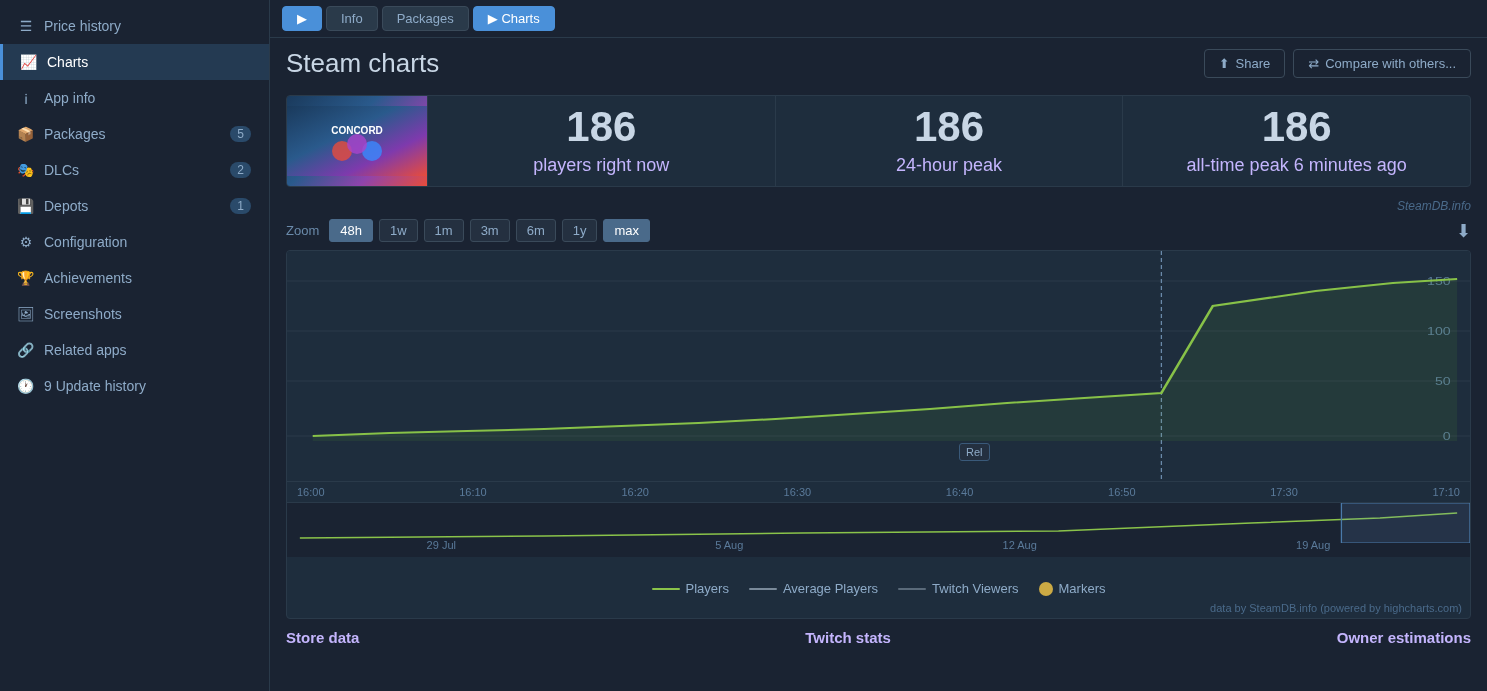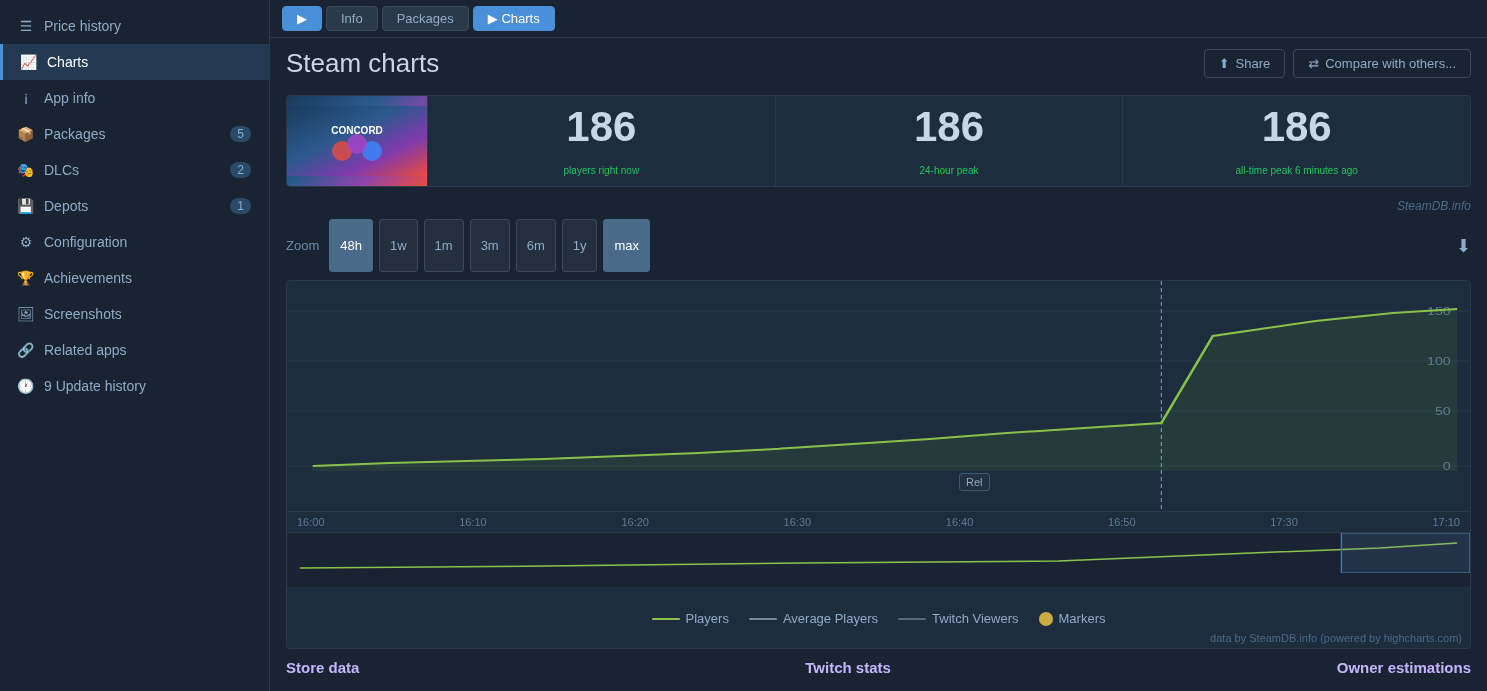--- a/index.html
+++ b/index.html
@@ -148,22 +148,22 @@
       padding: 10px 20px;
       border-left: 1px solid #2a3a4a;
     }
     .stat-number {
       font-size: 42px;
       font-weight: 700;
       color: #c8d6e5;
       line-height: 1;
     }
     .stat-label {
-      font-size: 10px;
-      color: #22c55e;
+      font-size: 18px;
+      color: #c4b5fd;
       margin-top: 4px;
       text-align: center;
     }
     .steamdb-info {
       text-align: right;
       color: #4a6a8a;
       font-size: 12px;
       font-style: italic;
       margin-bottom: 6px;
     }
@@ -177,21 +177,21 @@
     }
     .zoom-label {
       color: #6a8aaa;
       font-size: 13px;
       margin-right: 4px;
     }
     .zoom-btn {
       background: #243040;
       border: 1px solid #3a4a5a;
       color: #8eabc8;
-      padding: 18px 10px;
+      padding: 3px 10px;
       border-radius: 3px;
       cursor: pointer;
       font-size: 13px;
     }
     .zoom-btn.active {
       background: #4a6a8a;
       color: #fff;
       border-color: #4a6a8a;
     }
     .download-icon-btn {
@@ -456,20 +456,26 @@
         <span>17:10</span>
       </div>
 
       <div class="mini-chart-area">
         <svg width="100%" height="40" viewBox="0 0 920 40" preserveAspectRatio="none" xmlns="http://www.w3.org/2000/svg">
           <rect width="920" height="40" fill="#1a2332"></rect>
           <polyline points="10,35 200,33 400,30 600,28 750,20 850,15 910,10" fill="none" stroke="#8ac34a" stroke-width="1.5"></polyline>
 
           <rect x="820" y="0" width="100" height="40" fill="rgba(100,150,200,0.15)" stroke="#4a7aaa" stroke-width="1"></rect>
         </svg>
+        <div class="mini-chart-labels">
+          <span>29 Jul</span>
+          <span>5 Aug</span>
+          <span>12 Aug</span>
+          <span>19 Aug</span>
+        </div>
       </div>
 
       <div class="chart-legend">
         <div class="legend-item">
           <div class="legend-line" style="background:#8ac34a;"></div>
           <span>Players</span>
         </div>
         <div class="legend-item">
           <div class="legend-line" style="background:#7a8a9a;"></div>
           <span>Average Players</span>

